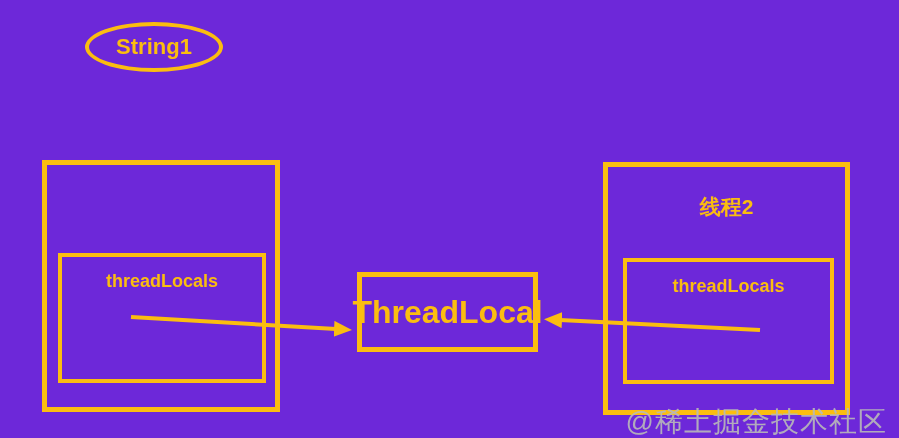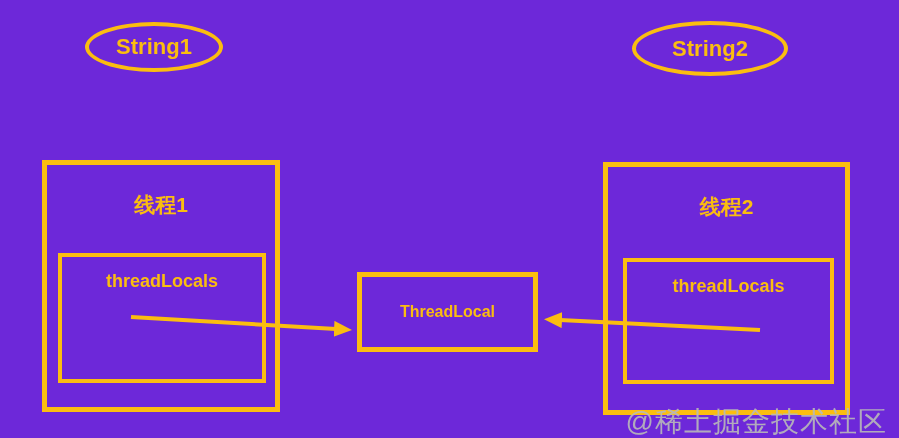--- a/index.html
+++ b/index.html
@@ -60,21 +60,21 @@
     left: 357px;
     top: 272px;
     width: 181px;
     height: 80px;
     border: 5px solid var(--color-accent);
     box-sizing: border-box;
     display: flex;
     align-items: center;
     justify-content: center;
   }
-  .center-box .node-label { font-size: 16px; }
+  .center-box .node-label { font-size: 32px; }
   .arrow-layer {
     position: absolute;
     left: 0;
     top: 0;
     width: 899px;
     height: 438px;
     pointer-events: none;
   }
   .arrow-line {
     stroke: var(--color-accent);
@@ -104,26 +104,22 @@
   #inner-box-2 { left: 15px; top: 91px; width: 211px; height: 126px; }
 </style>
 </head>
 <body>
 
 <div class="canvas">
 
   <div class="ellipse" id="ellipse-string1">
     <span class="node-label">String1</span>
   </div>
-  <div class="ellipse" id="ellipse-string2">
-    <span class="node-label">String2</span>
-  </div>
 
   <div class="thread-box" id="thread-box-1">
-    <div class="node-label thread-title">线程1</div>
     <div class="inner-box" id="inner-box-1">
       <div class="node-label inner-title">threadLocals</div>
     </div>
   </div>
 
   <div class="thread-box" id="thread-box-2">
     <div class="node-label thread-title">线程2</div>
     <div class="inner-box" id="inner-box-2">
       <div class="node-label inner-title">threadLocals</div>
     </div>

